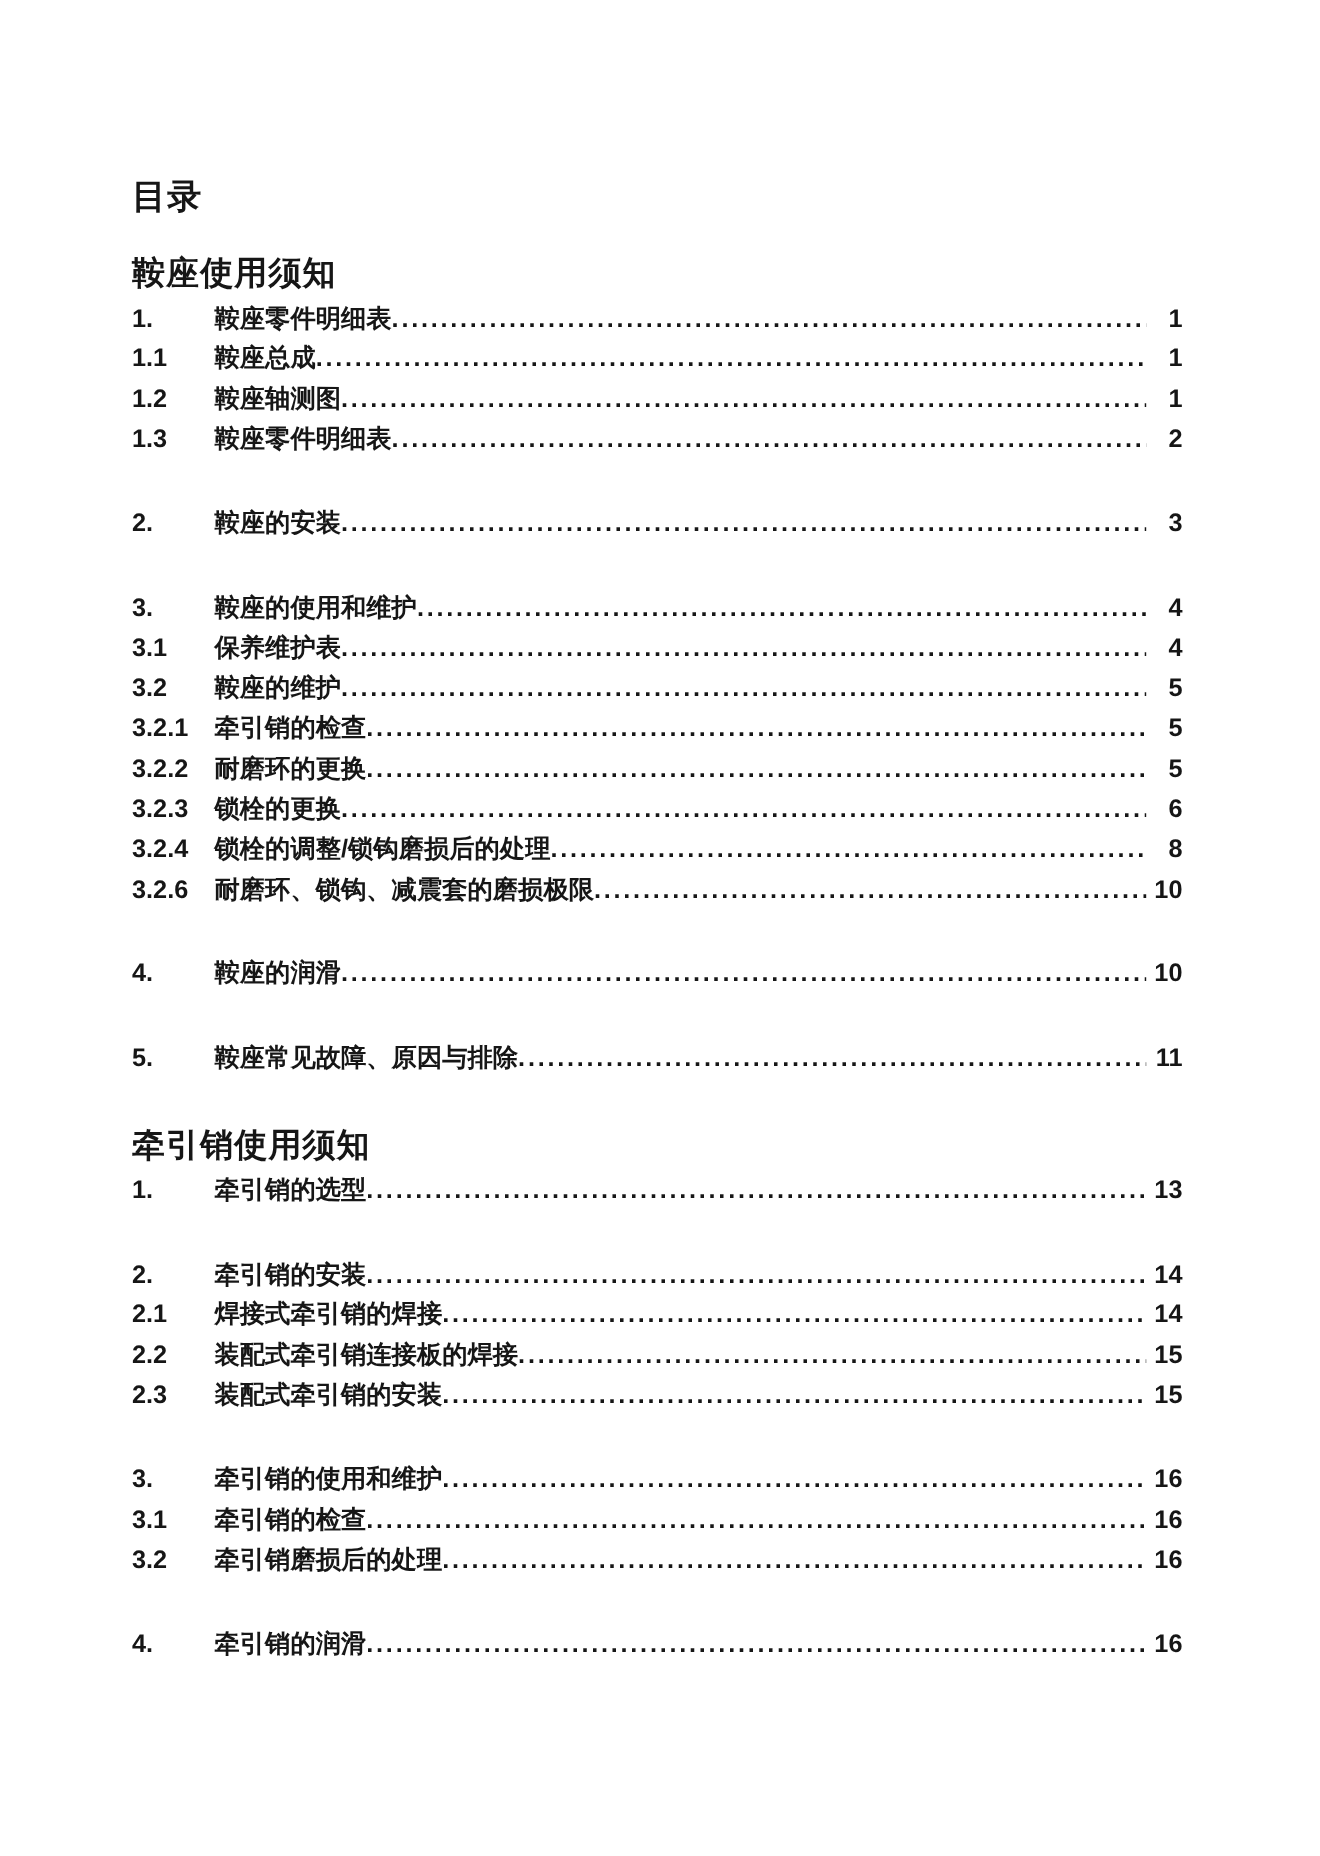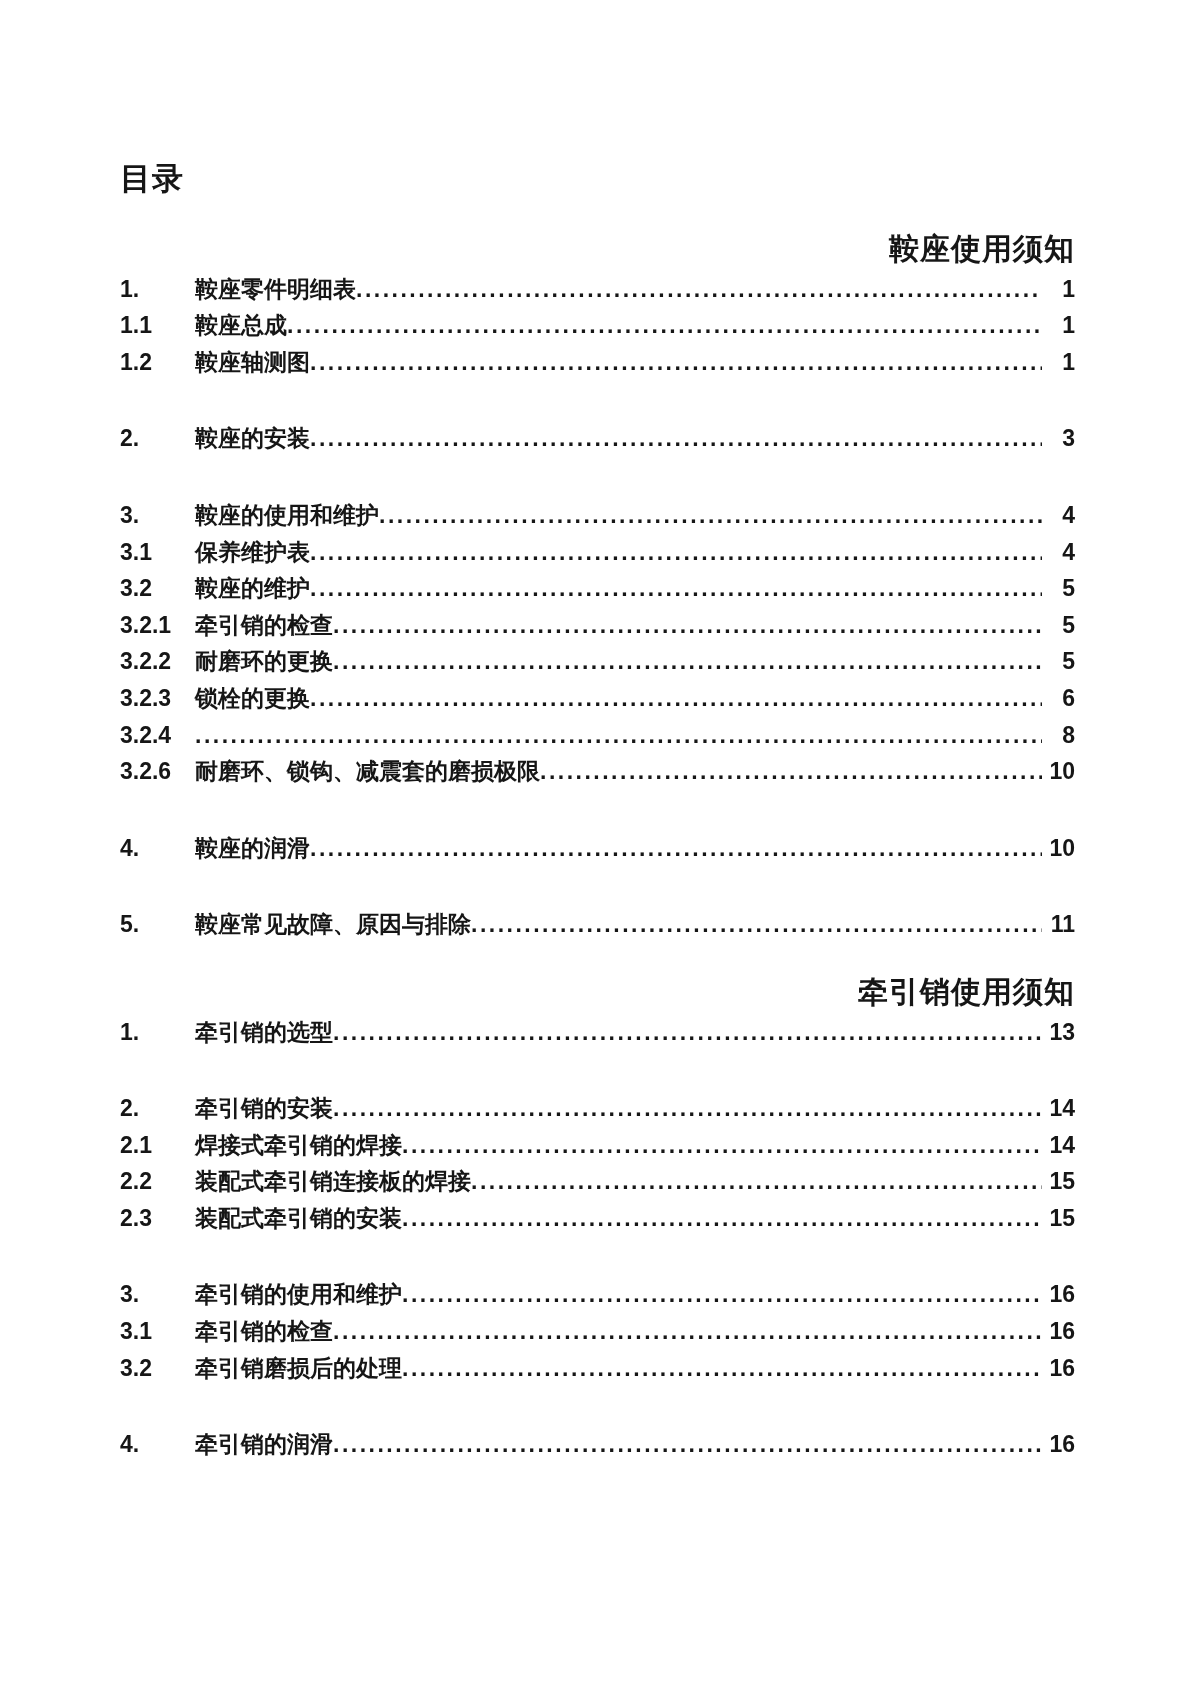--- a/index.html
+++ b/index.html
@@ -26,24 +26,23 @@
     line-height: 1.2;
     margin: 0 0 33px 0;
     letter-spacing: 1px;
   }
   .section-heading {
     font-size: 30px;
     font-weight: 800;
     line-height: 1.25;
     margin: 0 0 3px 0;
     letter-spacing: 1px;
-    text-align: right;
   }
   .toc-section + .toc-section .section-heading {
-    margin-top: 30px;
+    margin-top: 43px;
   }
   .toc-row {
     display: flex;
     align-items: baseline;
     font-size: 23px;
     font-weight: 600;
     line-height: 36.6px;
     white-space: nowrap;
   }
   .toc-row.gap {
@@ -96,20 +95,26 @@
     <span class="pg">1</span>
   </div>
 
   <div class="toc-row">
     <span class="num">1.2</span>
     <span class="title">鞍座轴测图</span>
     <span class="leader"></span>
     <span class="pg">1</span>
   </div>
 
+  <div class="toc-row">
+    <span class="num">1.3</span>
+    <span class="title">鞍座零件明细表</span>
+    <span class="leader"></span>
+    <span class="pg">2</span>
+  </div>
 
   <div class="toc-row gap">
     <span class="num">2.</span>
     <span class="title">鞍座的安装</span>
     <span class="leader"></span>
     <span class="pg">3</span>
   </div>
 
   <div class="toc-row gap">
     <span class="num">3.</span>
@@ -148,20 +153,21 @@
 
   <div class="toc-row">
     <span class="num">3.2.3</span>
     <span class="title">锁栓的更换</span>
     <span class="leader"></span>
     <span class="pg">6</span>
   </div>
 
   <div class="toc-row">
     <span class="num">3.2.4</span>
+    <span class="title">锁栓的调整/锁钩磨损后的处理</span>
     <span class="leader"></span>
     <span class="pg">8</span>
   </div>
 
 
   <div class="toc-row">
     <span class="num">3.2.6</span>
     <span class="title">耐磨环、锁钩、减震套的磨损极限</span>
     <span class="leader"></span>
     <span class="pg">10</span>

